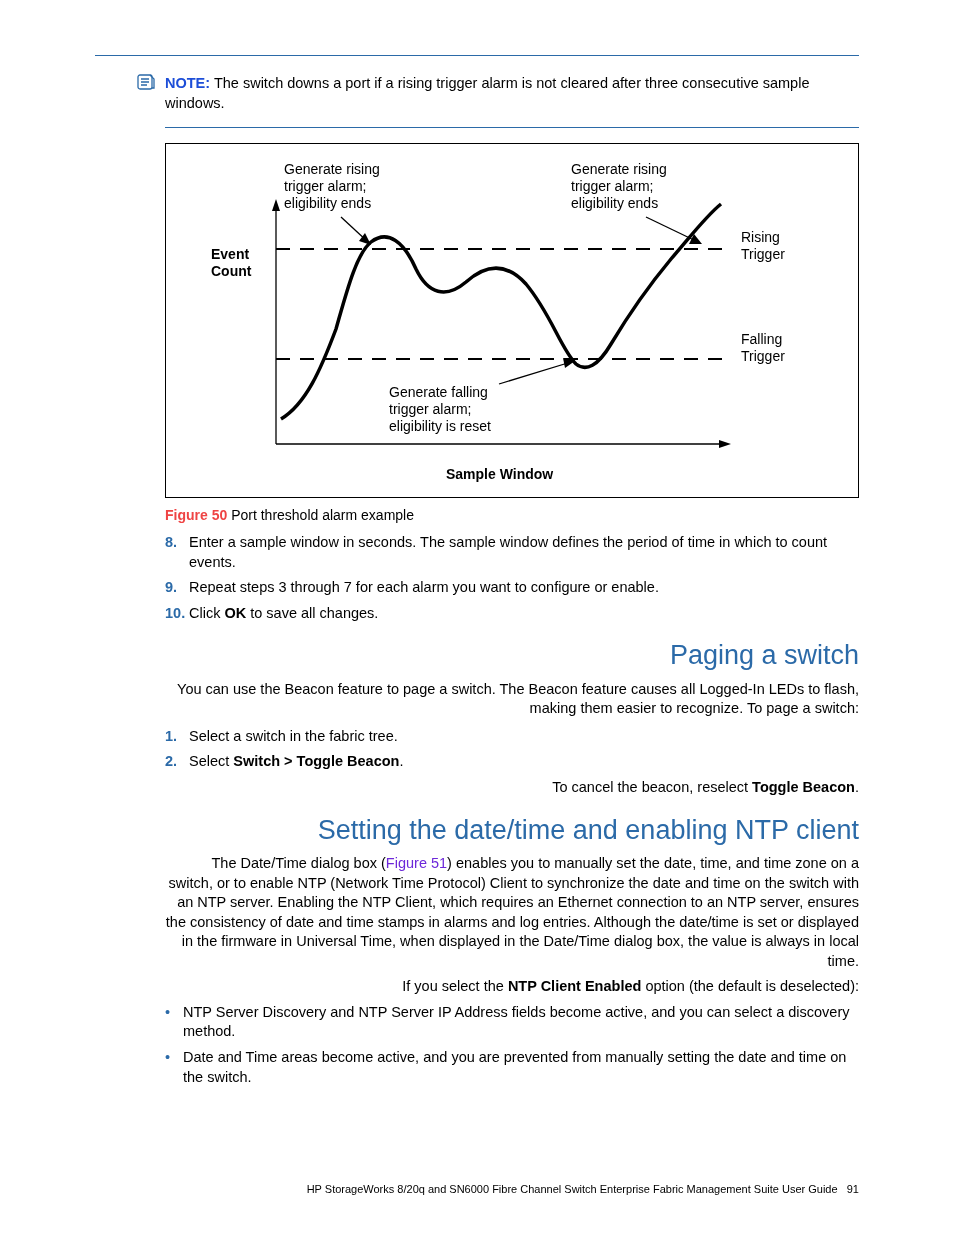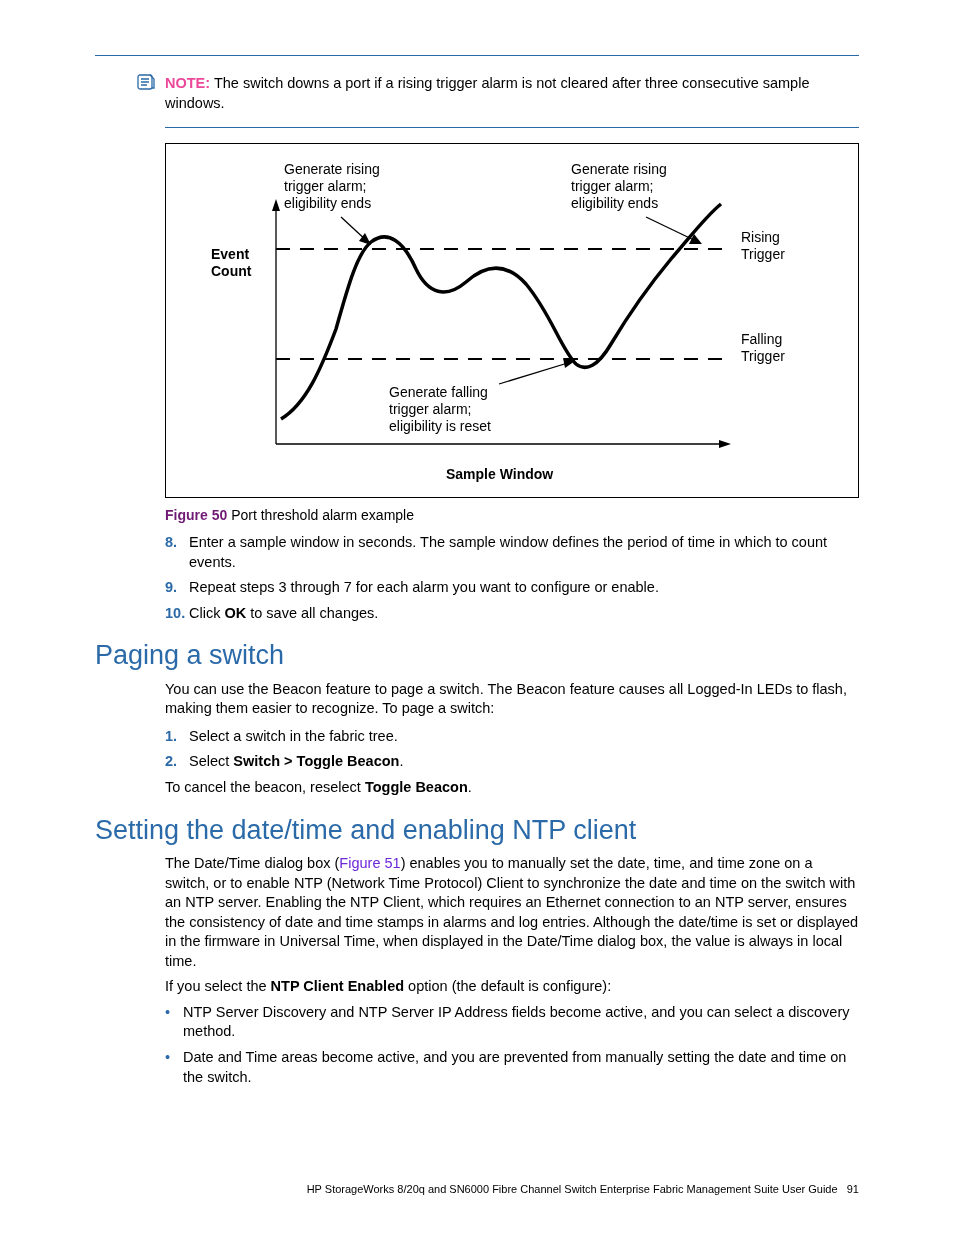--- a/index.html
+++ b/index.html
@@ -29,38 +29,38 @@
   }
   .note-icon {
     position: absolute;
     left: -28px;
     top: 0;
     color: #2b6aa8;
     font-size: 15px;
   }
   .note-label {
     font-weight: bold;
-    color: #ec4899;
+    color: #1d4ed8;
   }
   .note-rule {
     height: 1px;
     background: #2b6aa8;
     margin: 14px 0 0 70px;
   }
   
   .figure-box {
     margin: 15px 0 8px 70px;
     border: 1px solid #000;
     position: relative;
     height: 355px;
     box-sizing: border-box;
   }
   .figure-box svg { display: block; }
   .fcap           { margin-left: 70px; font-size: 14px; }
-  .fcap .label    { color: #701a75; font-weight: bold; }
+  .fcap .label    { color: #ef4444; font-weight: bold; }
   
   ol.steps {
     list-style: none;
     margin: 8px 0 0 70px;
     padding: 0;
   }
   ol.steps li {
     position: relative;
     padding-left: 24px;
     margin: 6px 0;
@@ -72,23 +72,25 @@
     color: #2b6aa8;
     font-weight: bold;
   }
   
   h2 {
     font-family: Arial, Helvetica, sans-serif;
     font-weight: normal;
     font-size: 27px;
     color: #2b6aa8;
     margin: 14px 0 6px 0;
+    text-align: right;
   }
   .body-p {
     margin: 6px 0 6px 70px;
+    text-align: right;
   }
   .link { color: #6d28d9; }
   ul.bullets {
     list-style: none;
     margin: 4px 0 0 70px;
     padding: 0;
   }
   ul.bullets li {
     position: relative;
     padding-left: 18px;
@@ -219,21 +221,21 @@
   </ol>
   <p class="body-p">
     <span>To cancel the beacon, reselect </span><b>Toggle Beacon</b><span>.</span>
   </p>
 
   <h2>Setting the date/time and enabling NTP client</h2>
   <p class="body-p">
     <span>The Date/Time dialog box (</span><span class="link">Figure 51</span><span>) enables you to manually set the date, time, and time zone on a switch, or to enable NTP (Network Time Protocol) Client to synchronize the date and time on the switch with an NTP server. Enabling the NTP Client, which requires an Ethernet connection to an NTP server, ensures the consistency of date and time stamps in alarms and log entries. Although the date/time is set or displayed in the firmware in Universal Time, when displayed in the Date/Time dialog box, the value is always in local time.</span>
   </p>
   <p class="body-p">
-    <span>If you select the </span><b>NTP Client Enabled</b><span> option (the default is configure):</span>
+    <span>If you select the </span><b>NTP Client Enabled</b><span> option (the default is deselected):</span>
   </p>
   <ul class="bullets">
     <li>NTP Server Discovery and NTP Server IP Address fields become active, and you can select a discovery method.</li>
     <li>Date and Time areas become active, and you are prevented from manually setting the date and time on the switch.</li>
   </ul>
 
   <div class="footer">
     <span>HP StorageWorks 8/20q and SN6000 Fibre Channel Switch Enterprise Fabric Management Suite User Guide</span>&nbsp;&nbsp;&nbsp;<span>91</span>
   </div>
 </div>

